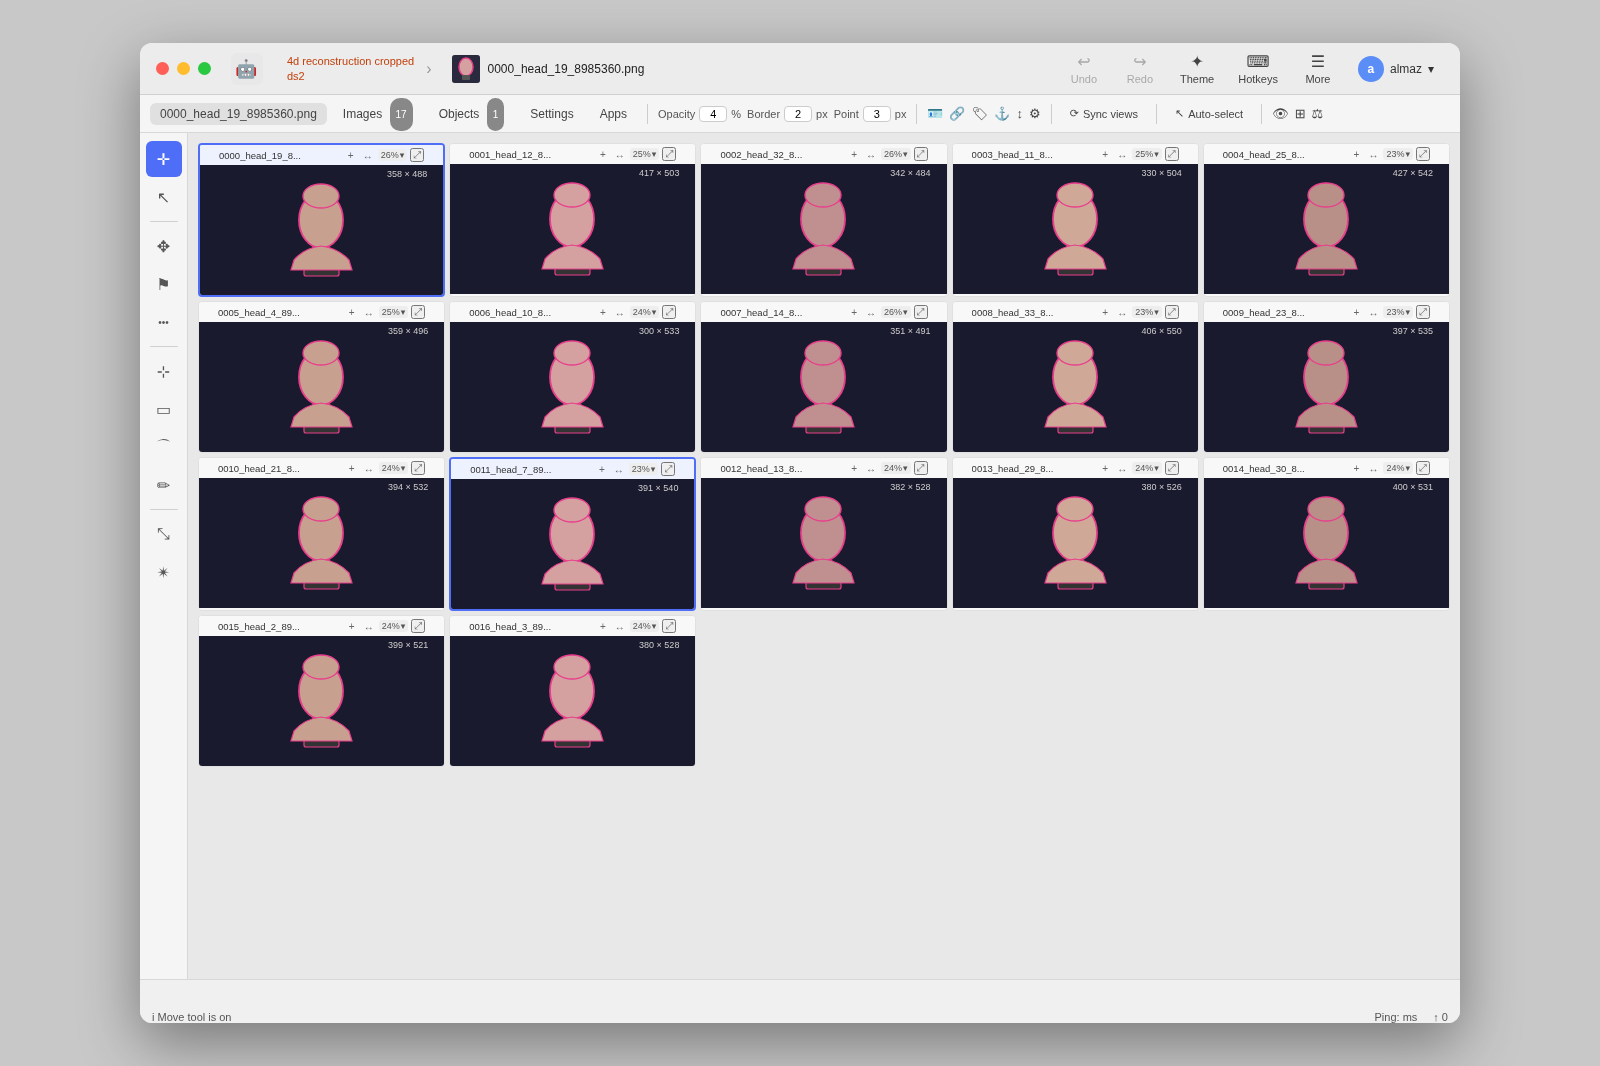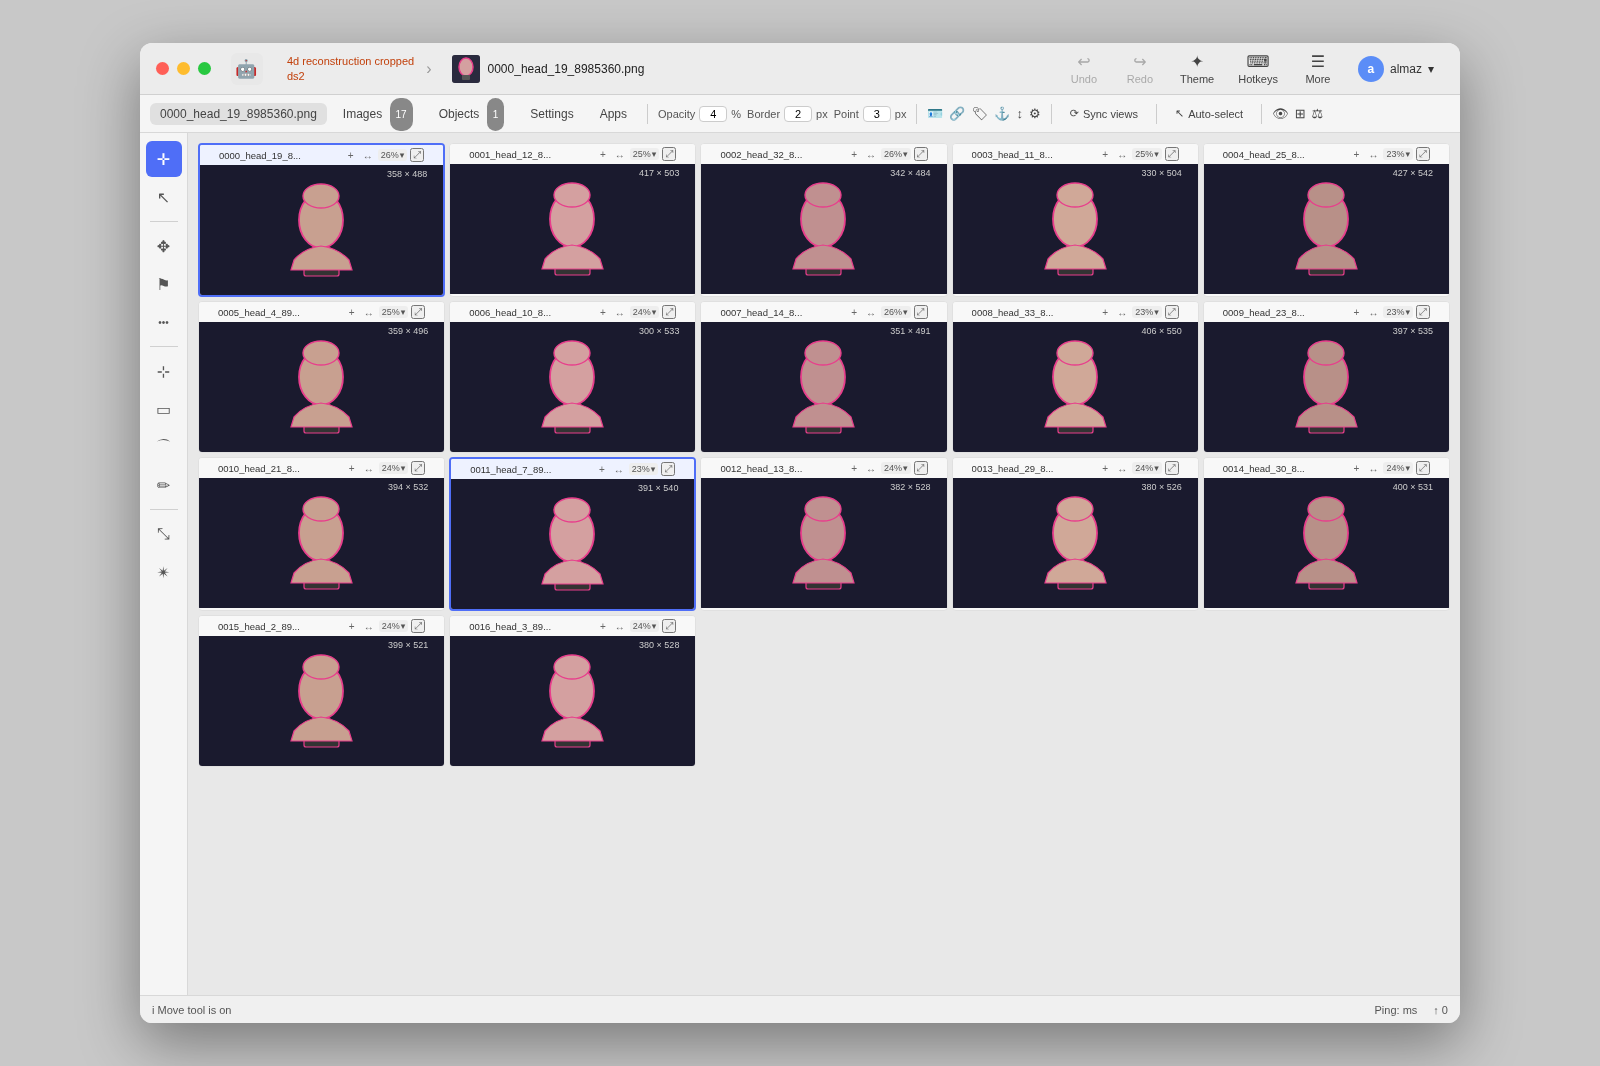--- a/index.html
+++ b/index.html
@@ -285,25 +285,25 @@
       right: 16px;
       font-size: 9px;
       color: #ccc;
     }
     .bust-svg {
       width: 75px;
       height: 105px;
     }
     
     .statusbar {
-      height: 28px;
+      height: 44px;
       background: #f0f0f0;
       border-top: 1px solid #d8d8d8;
       display: flex;
-      align-items: center;
+      align-items: flex-end;
       padding: 0 12px;
       font-size: 11px;
       color: #555;
       flex-shrink: 0;
     }
     .statusbar-spacer { flex: 1; }
     .statusbar-right { display: flex; gap: 16px; }
   </style>
 </head>
 <body>

